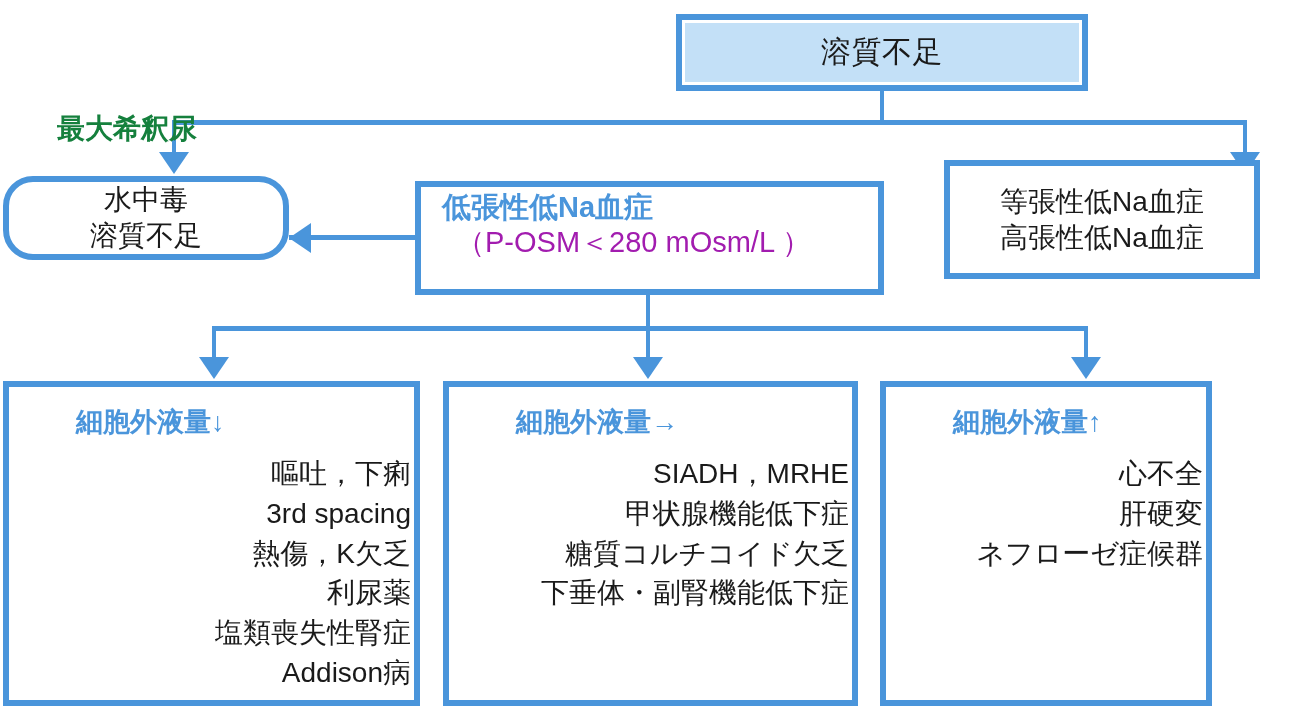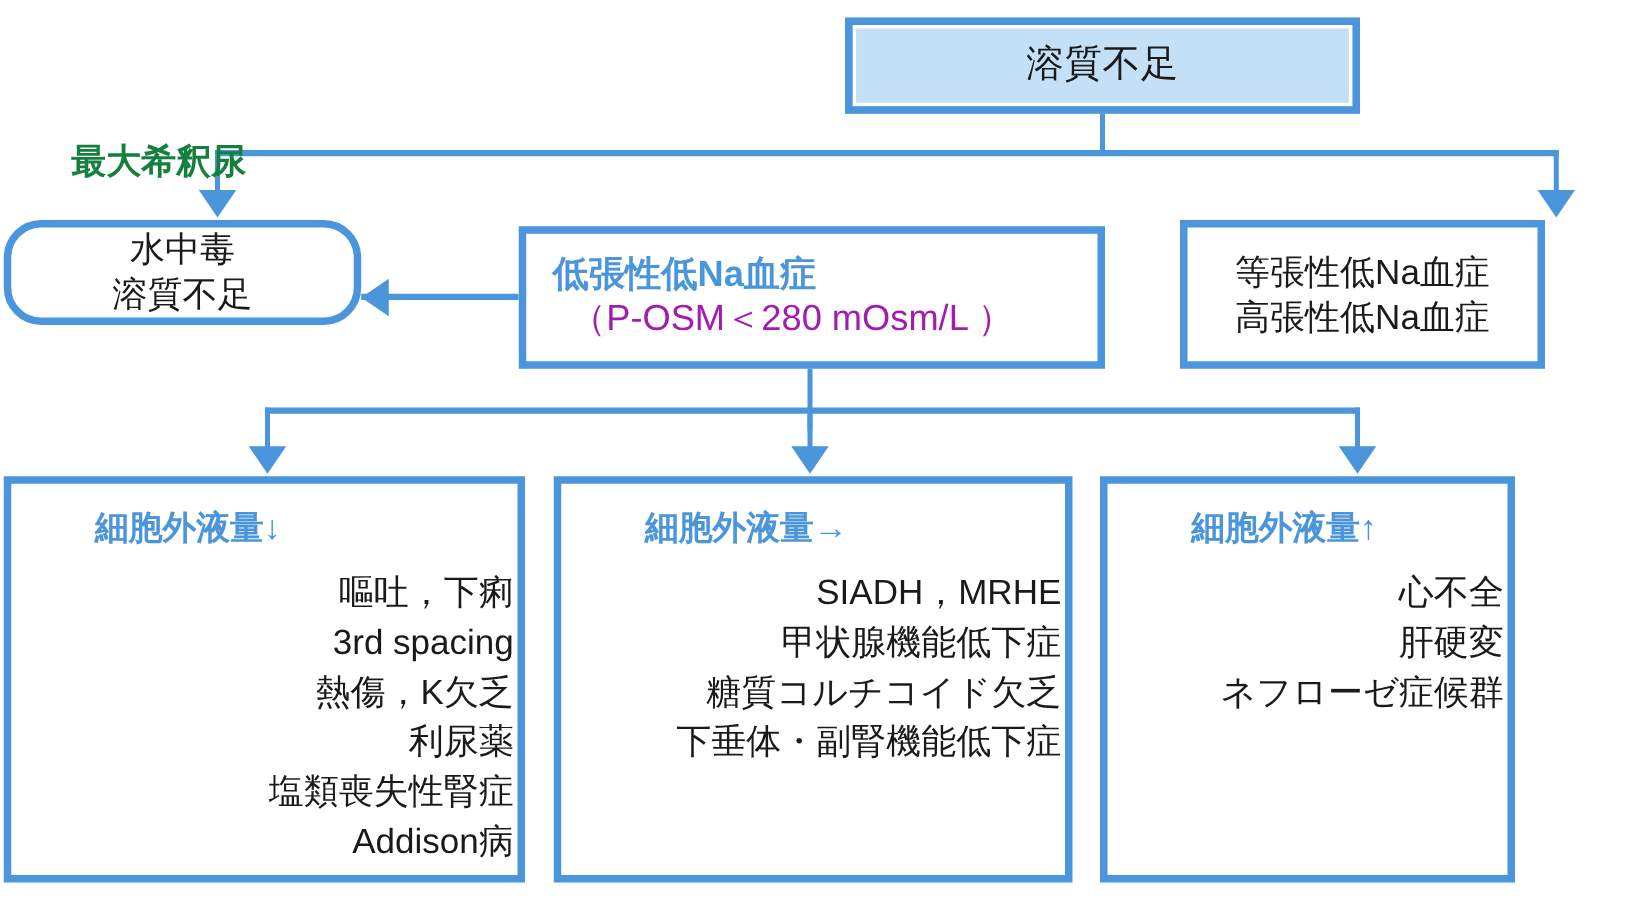--- a/index.html
+++ b/index.html
@@ -51,37 +51,37 @@
 
   
   #box-hyponatremia { left: 676px; top: 14px; width: 412px; height: 77px; }
   #box-hyponatremia .title { font-size: 30px; letter-spacing: 0.5px; }
 
   
   #box-water-intox { left: 3px; top: 176px; width: 286px; height: 84px; border-radius: 30px; }
   #box-water-intox .line { font-size: 28px; }
 
   #box-hypotonic { left: 415px; top: 181px; width: 469px; height: 114px; }
-  #box-hypotonic .box-inner { justify-content: center; padding-left: 18px; }
+  #box-hypotonic .box-inner { justify-content: flex-start; padding-left: 18px; }
   #box-hypotonic .head {
     color: #4a95db;
     font-weight: bold;
     font-size: 29px;
     text-align: left;
     line-height: 1.2;
   }
   #box-hypotonic .sub {
     color: #a21caf;
     font-size: 29px;
     text-align: left;
     line-height: 1.2;
     padding-left: 14px;
   }
 
-  #box-iso-hyper { left: 944px; top: 176px; width: 292px; height: 119px; }
+  #box-iso-hyper { left: 944px; top: 160px; width: 316px; height: 119px; }
   #box-iso-hyper .line { font-size: 28px; }
 
   
   .bottom-box { top: 381px; height: 325px; }
   #box-ecf-down  { left: 3px;   width: 417px; }
   #box-ecf-flat  { left: 443px; width: 415px; }
   #box-ecf-up    { left: 880px; width: 332px; }
 
   .bottom-box .box-inner {
     justify-content: flex-start;

